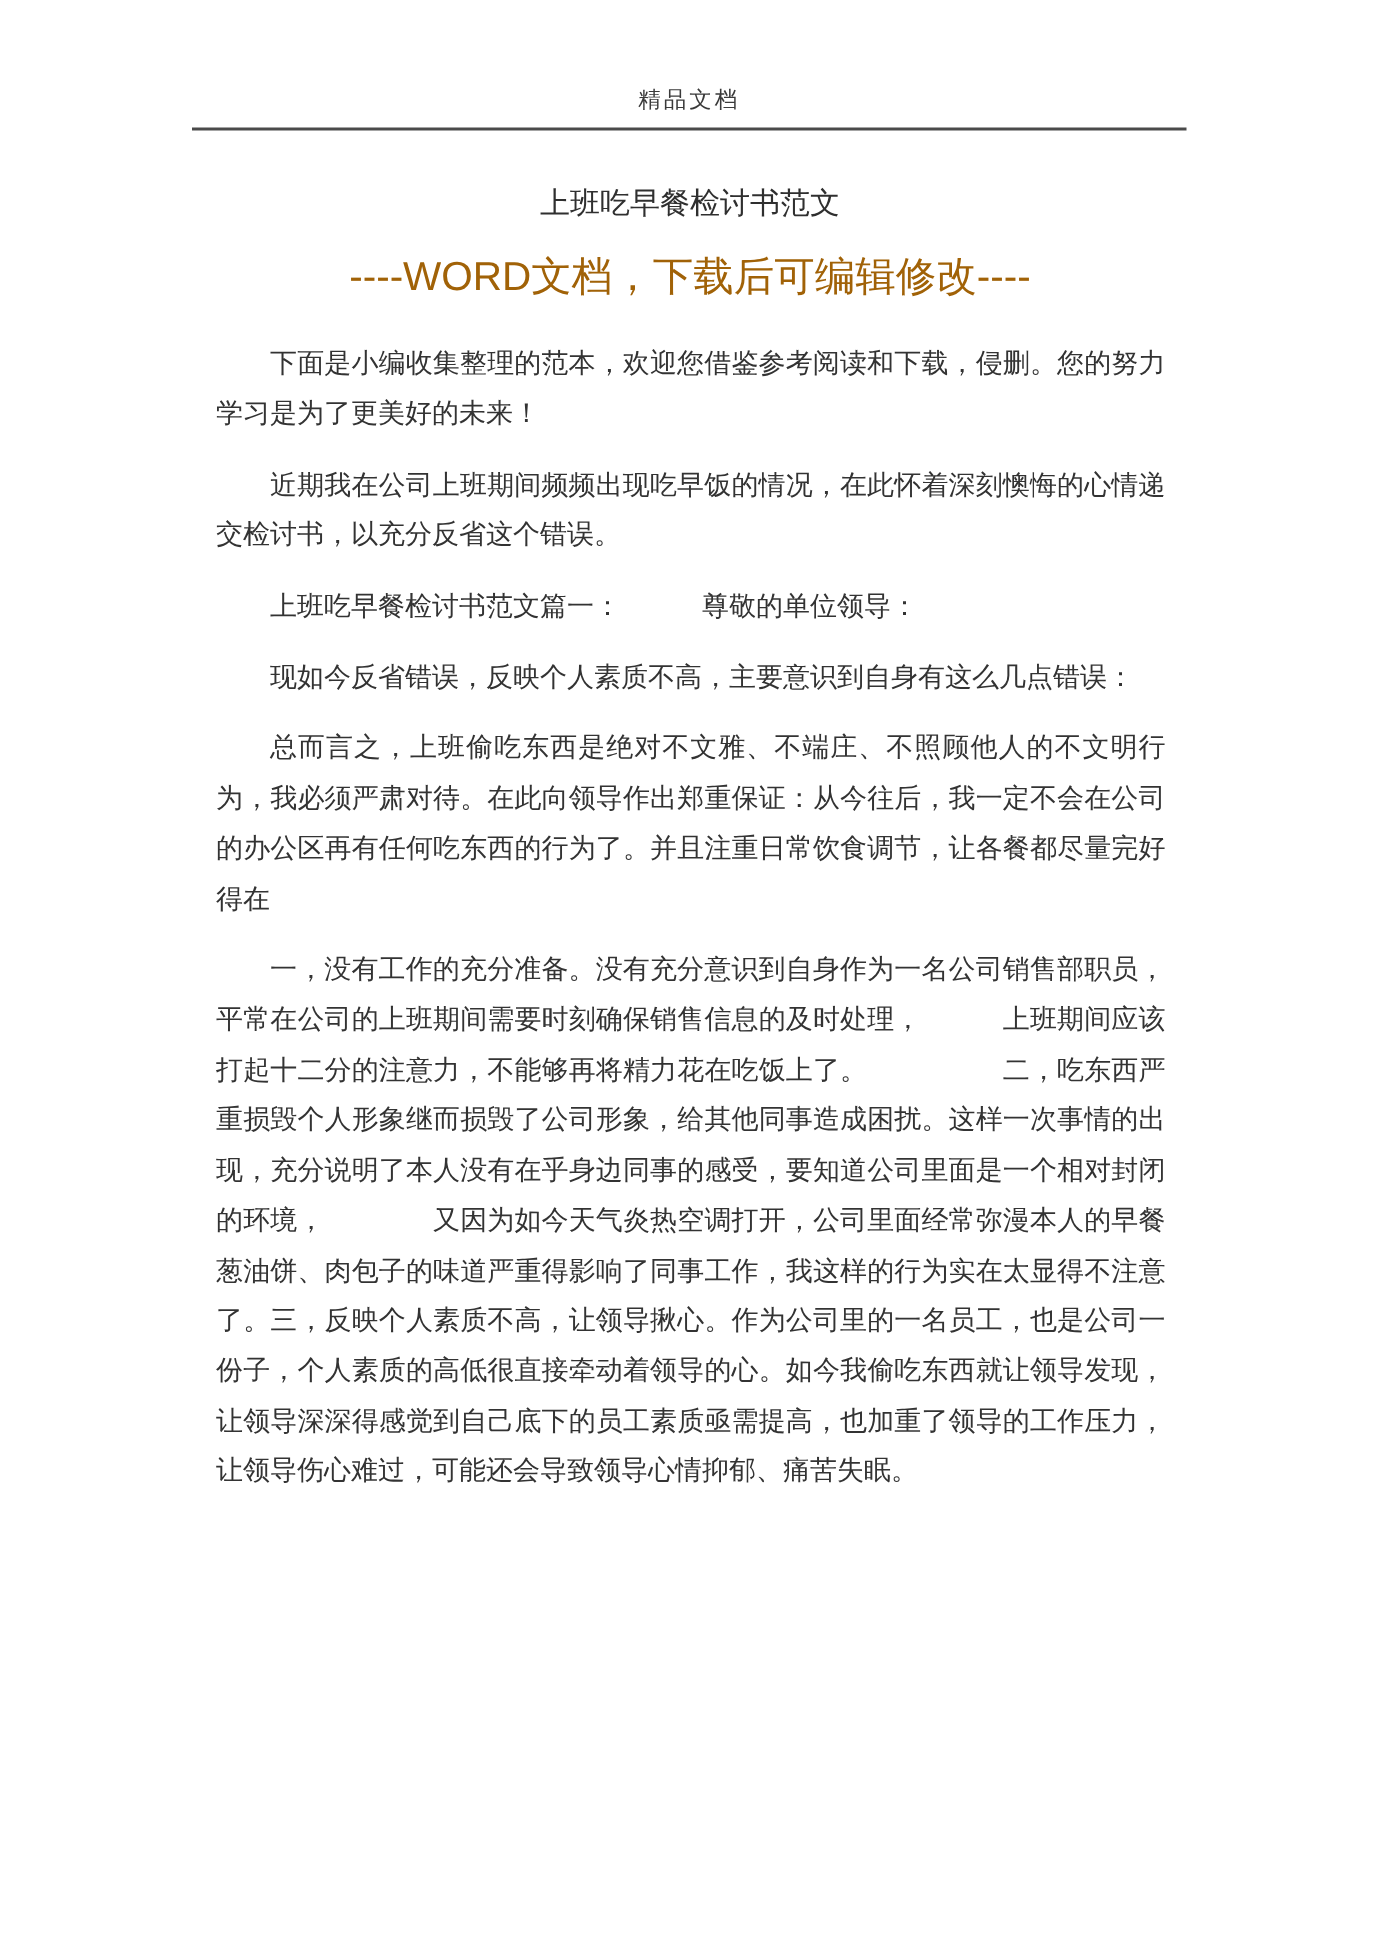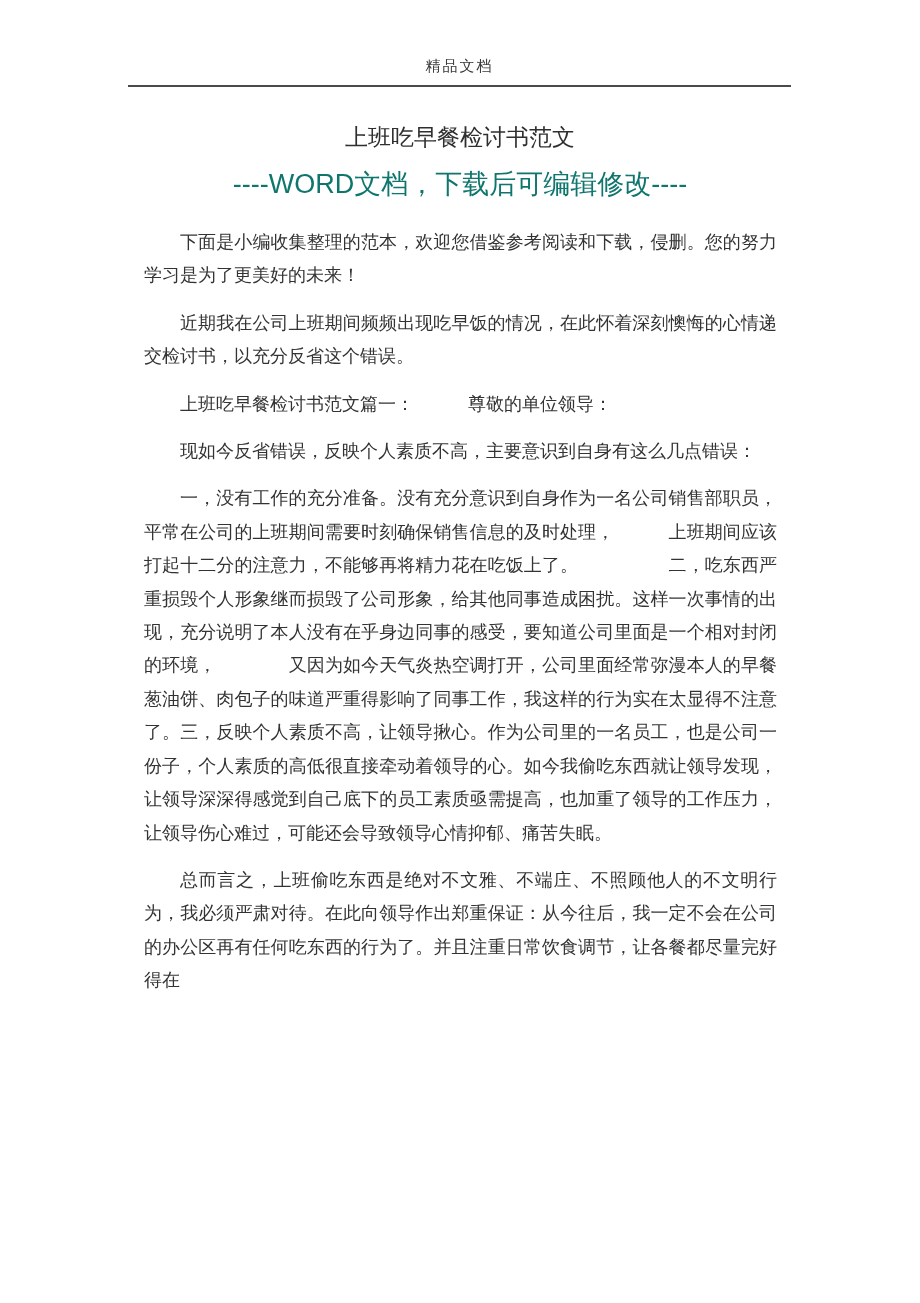--- a/index.html
+++ b/index.html
@@ -28,35 +28,35 @@
     color: #3a3a3a;
     padding-bottom: 9px;
     border-bottom: 2px solid #4a4a4a;
   }
   .doc-title {
     position: absolute;
     top: 122px;
     left: 0;
     width: 920px;
     text-align: center;
-    font-size: 23px;
+    font-size: 20px;
     font-weight: normal;
     margin: 0;
     color: #2f2f2f;
   }
   .doc-subtitle {
     position: absolute;
     top: 166px;
     left: 0;
     width: 920px;
     text-align: center;
     font-size: 27px;
     font-weight: normal;
     margin: 0;
-    color: #0f766e;
+    color: #a16207;
     font-family: "Liberation Sans", "DejaVu Sans", sans-serif;
   }
   .doc-body {
     position: absolute;
     top: 212px;
     left: 130px;
     width: 661px;
     font-size: 18px;
     line-height: 33.4px;
     text-align: justify;
@@ -88,19 +88,19 @@
 
   <h1 class="doc-title">上班吃早餐检讨书范文</h1>
 
   <h2 class="doc-subtitle">----WORD文档，下载后可编辑修改----</h2>
 
   <div class="doc-body">
     <p class="para">下面是小编收集整理的范本，欢迎您借鉴参考阅读和下载，侵删。您的努力学习是为了更美好的未来！</p>
     <p class="para">近期我在公司上班期间频频出现吃早饭的情况，在此怀着深刻懊悔的心情递交检讨书，以充分反省这个错误。</p>
     <p class="para">上班吃早餐检讨书范文篇一：　　　尊敬的单位领导：</p>
     <p class="para">现如今反省错误，反映个人素质不高，主要意识到自身有这么几点错误：</p>
+    <p class="para">总而言之，上班偷吃东西是绝对不文雅、不端庄、不照顾他人的不文明行为，我必须严肃对待。在此向领导作出郑重保证：从今往后，我一定不会在公司的办公区再有任何吃东西的行为了。并且注重日常饮食调节，让各餐都尽量完好得在</p>
     <p class="para">一，没有工作的充分准备。没有充分意识到自身作为一名公司销售部职员，平常在公司的上班期间需要时刻确保销售信息的及时处理，　　　上班期间应该打起十二分的注意力，不能够再将精力花在吃饭上了。　　　　　二，吃东西严重损毁个人形象继而损毁了公司形象，给其他同事造成困扰。这样一次事情的出现，充分说明了本人没有在乎身边同事的感受，要知道公司里面是一个相对封闭的环境，　　　　又因为如今天气炎热空调打开，公司里面经常弥漫本人的早餐葱油饼、肉包子的味道严重得影响了同事工作，我这样的行为实在太显得不注意了。三，反映个人素质不高，让领导揪心。作为公司里的一名员工，也是公司一份子，个人素质的高低很直接牵动着领导的心。如今我偷吃东西就让领导发现，让领导深深得感觉到自己底下的员工素质亟需提高，也加重了领导的工作压力，让领导伤心难过，可能还会导致领导心情抑郁、痛苦失眠。</p>
-    <p class="para">总而言之，上班偷吃东西是绝对不文雅、不端庄、不照顾他人的不文明行为，我必须严肃对待。在此向领导作出郑重保证：从今往后，我一定不会在公司的办公区再有任何吃东西的行为了。并且注重日常饮食调节，让各餐都尽量完好得在</p>
   </div>
 
   <div class="page-number">1</div>
 
 </div>
 
 </body></html>

